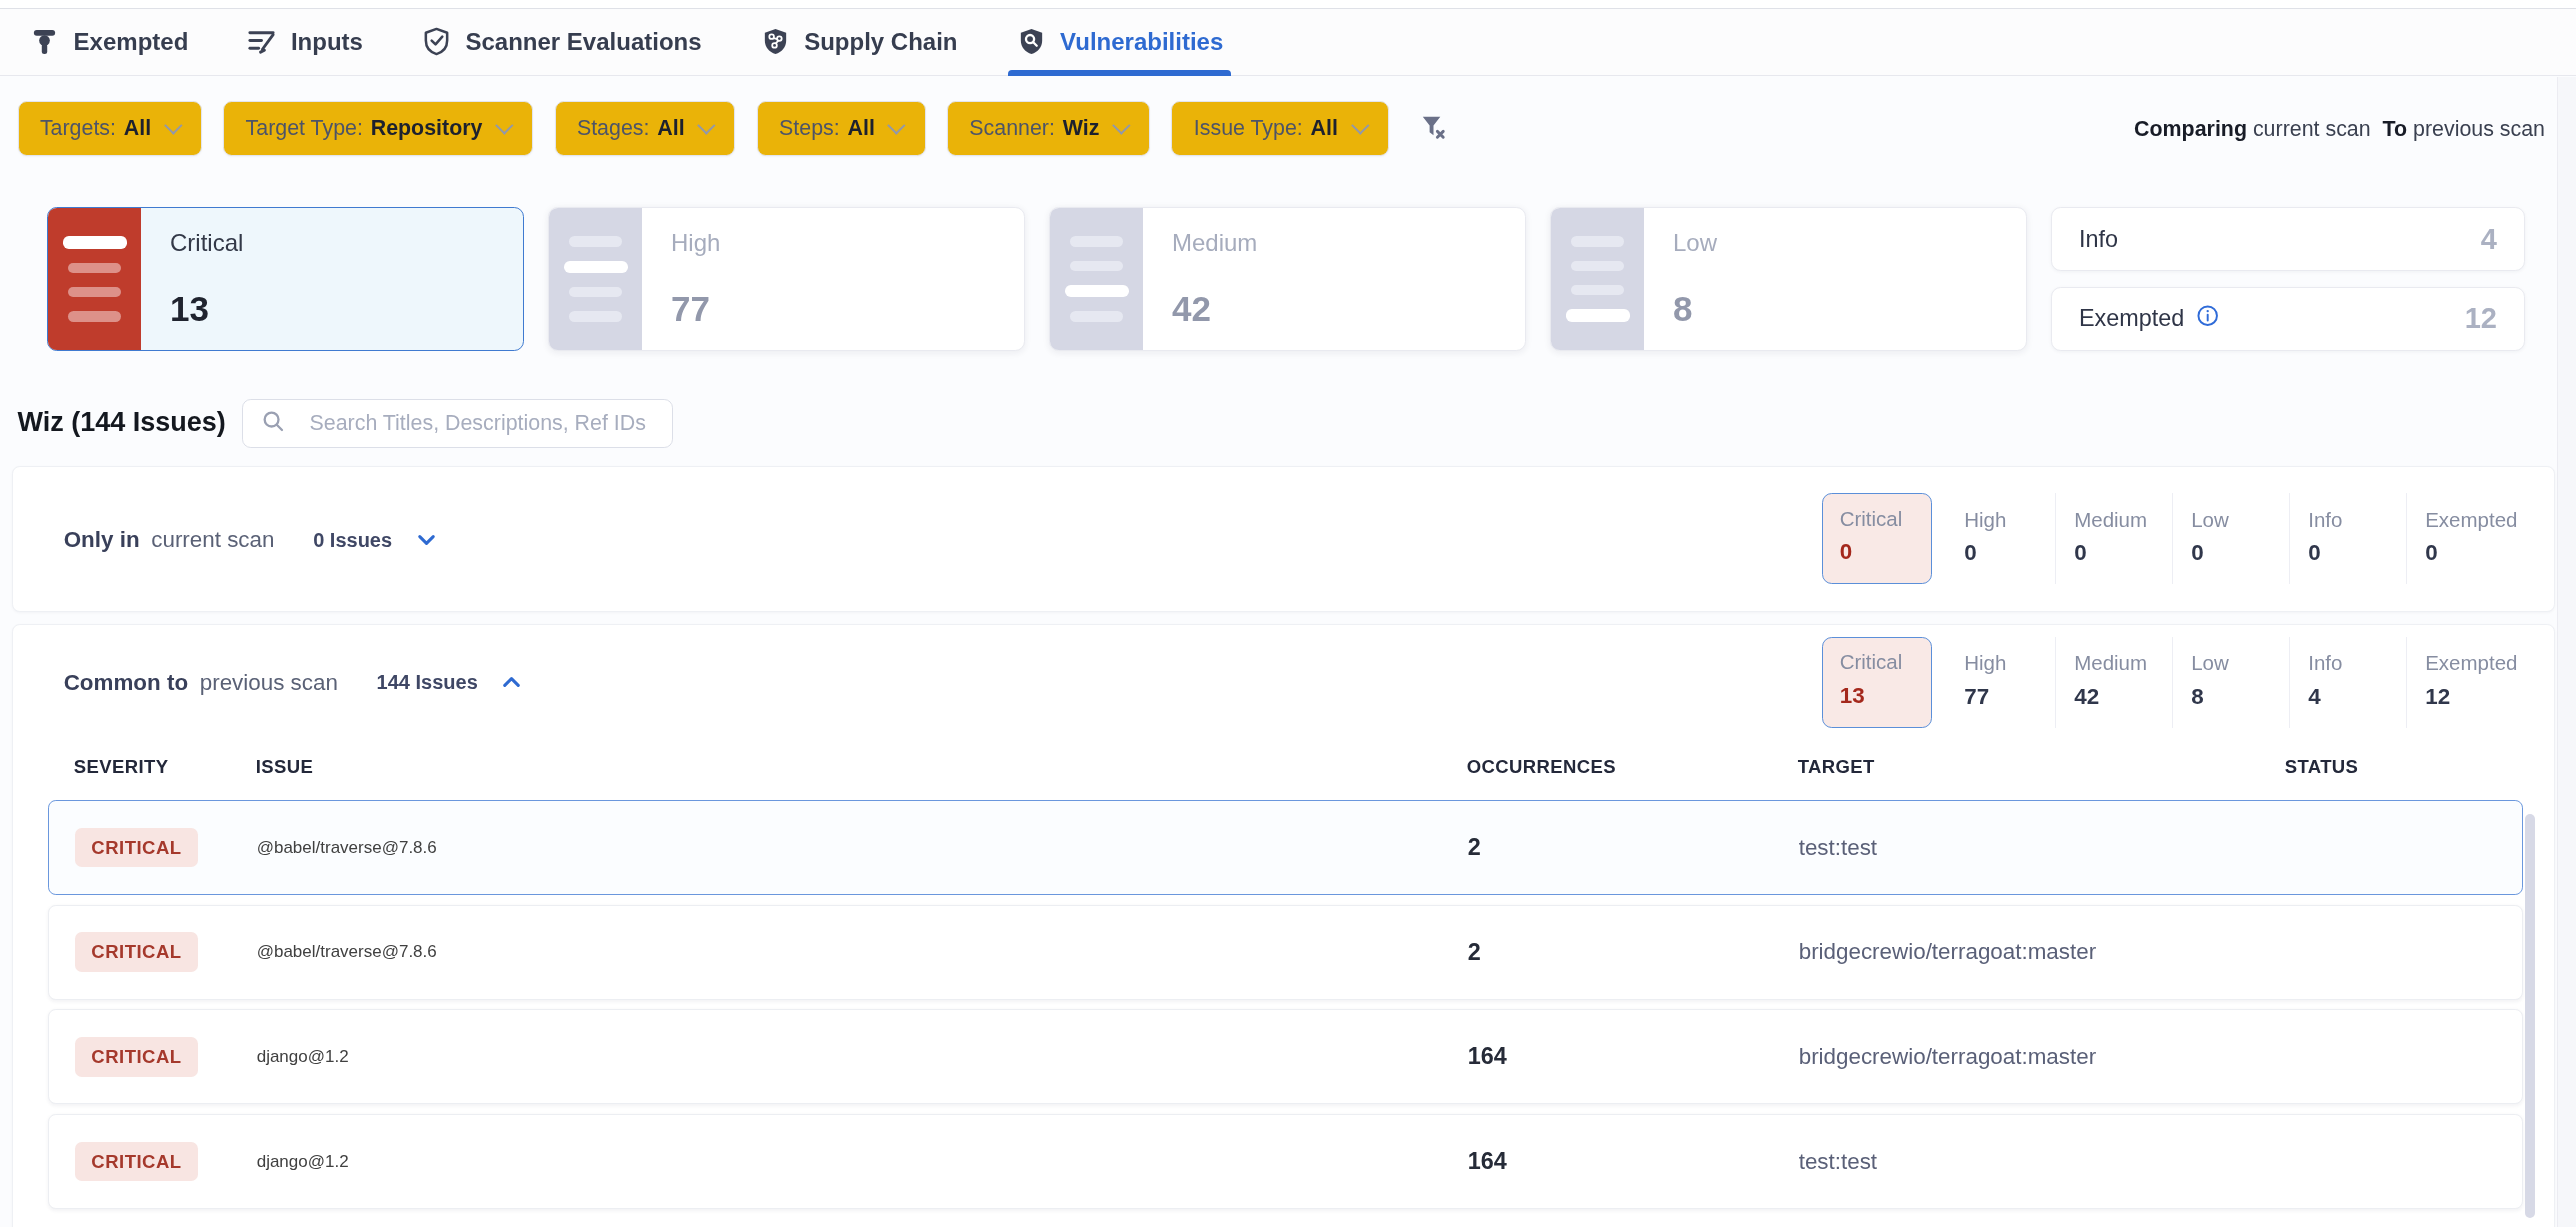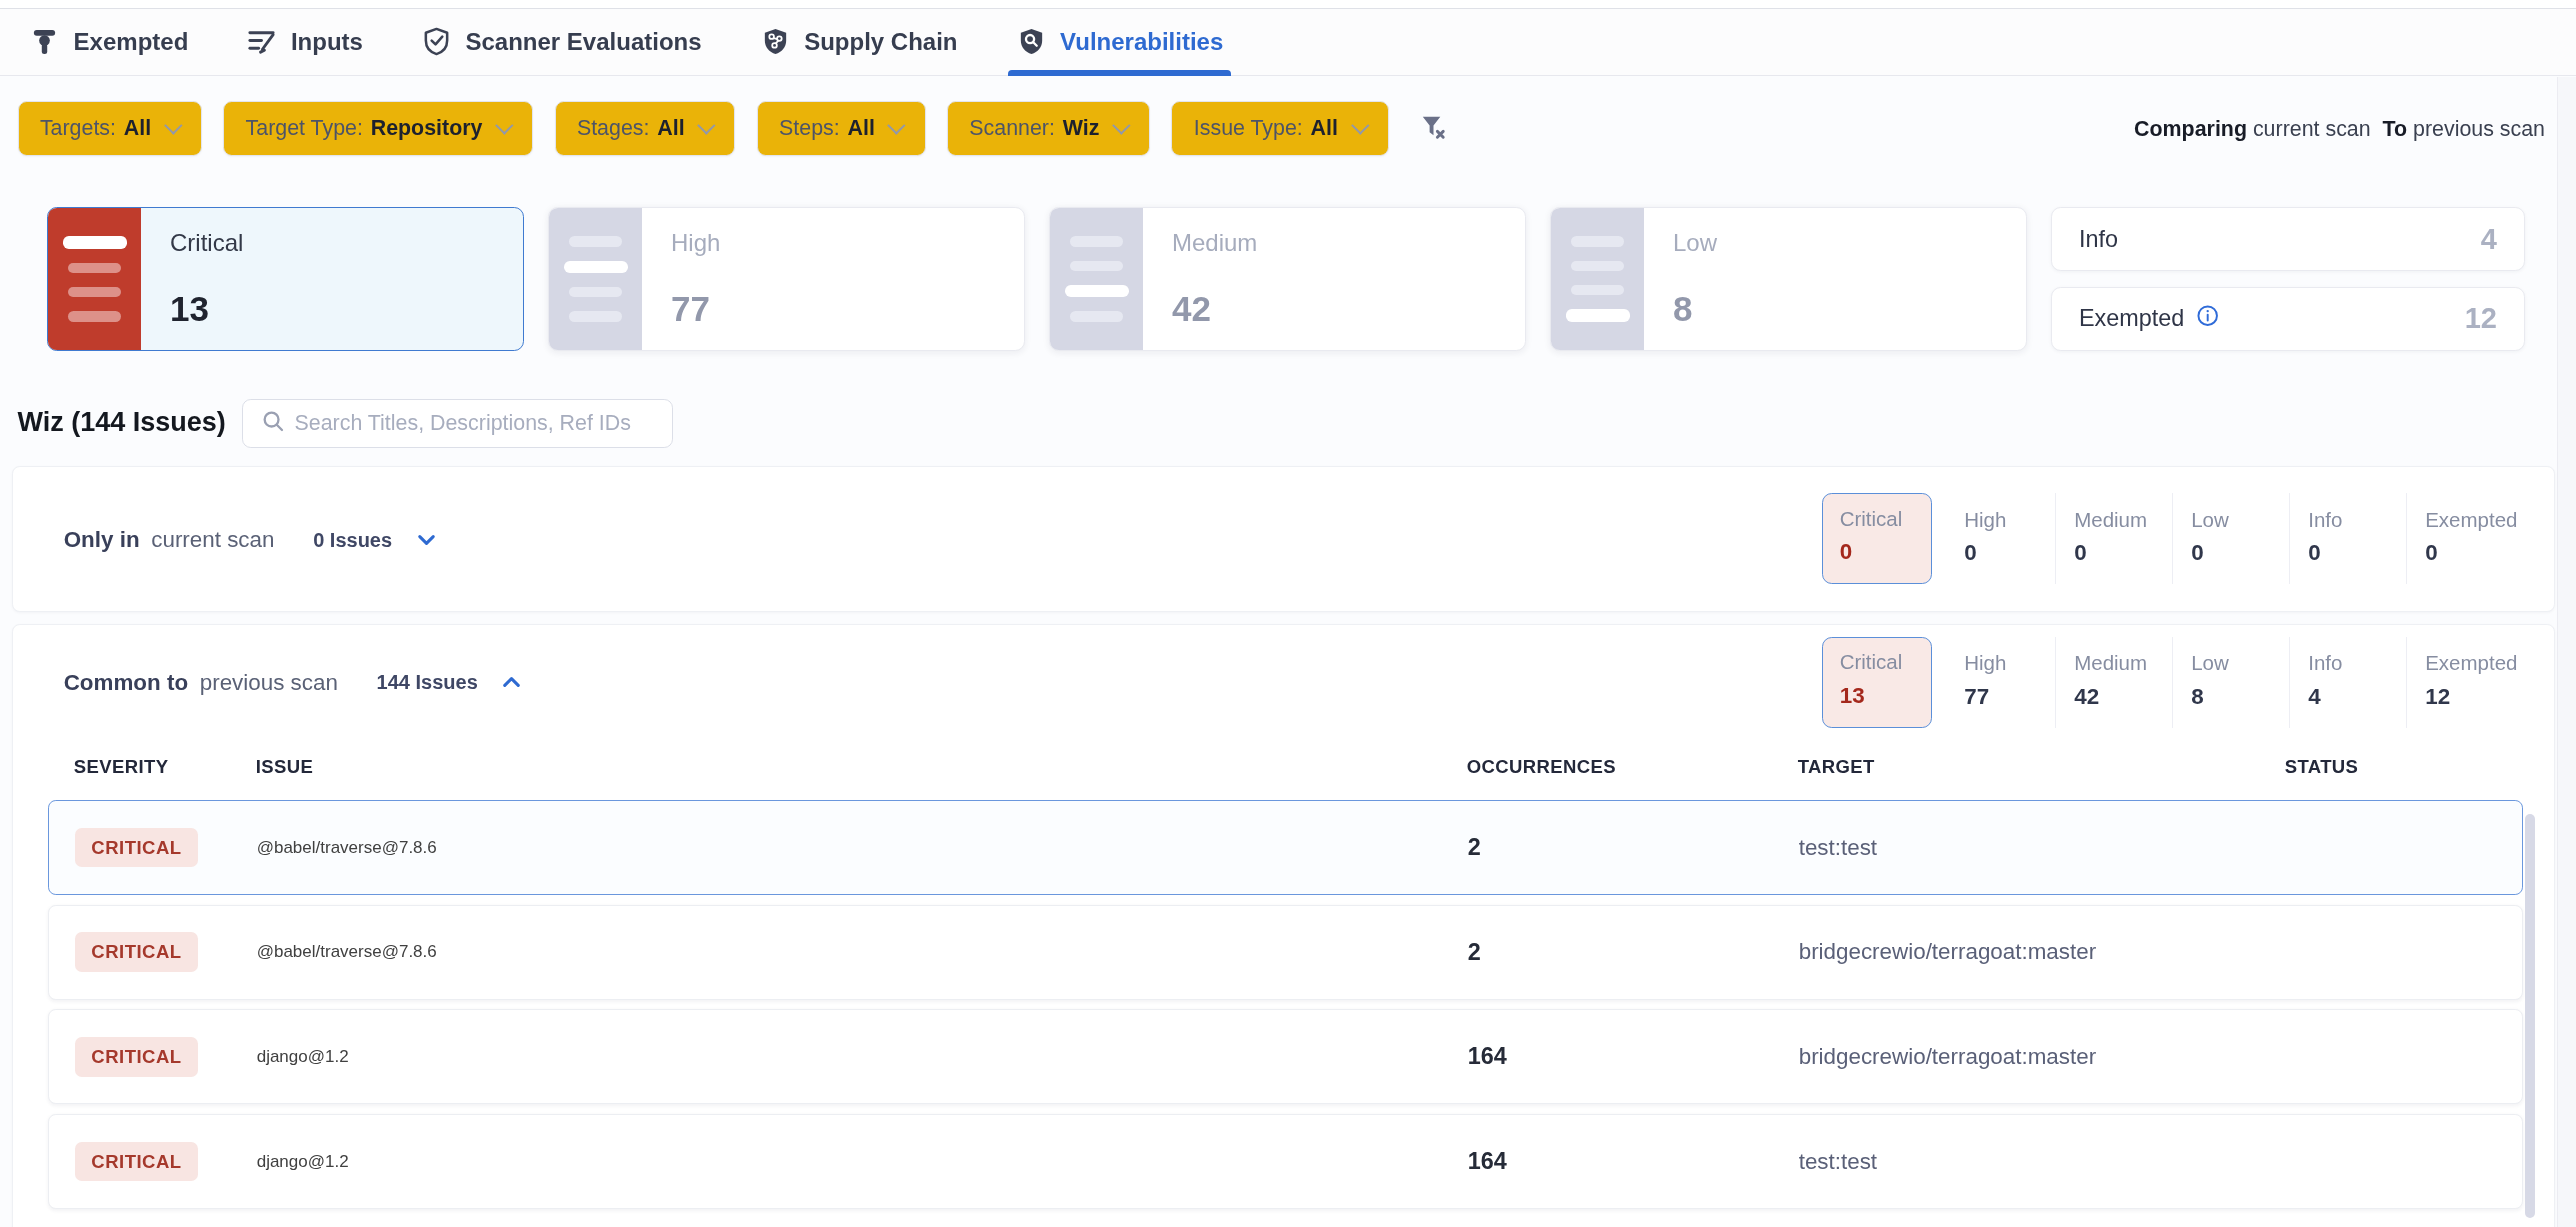--- a/index.html
+++ b/index.html
@@ -92,21 +92,21 @@
   .side-num { font-size:29px; font-weight:700; color:#abb1c2; }
 
   
   .results-title {
     position:absolute; top:407px; left:17.5px;
     font-size:27px; font-weight:700; color:#14181f;
   }
   .search-box {
     position:absolute; top:399px; left:242px; width:431px; height:49px;
     background:#fff; border:1px solid #dcdfe8; border-radius:8.8px;
-    display:flex; align-items:center; gap:9px; padding:0 17.5px;
+    display:flex; align-items:center; gap:24px; padding:0 17.5px;
   }
   .search-box input {
     border:none; outline:none; font-size:21.4px; color:#3a4050; width:100%;
     font-family:"Liberation Sans", sans-serif; background:transparent;
   }
   .search-box input::placeholder { color:#a7adbe; }
 
   
   .panel {
     position:absolute; left:11.7px; width:2543px; background:#fff;

